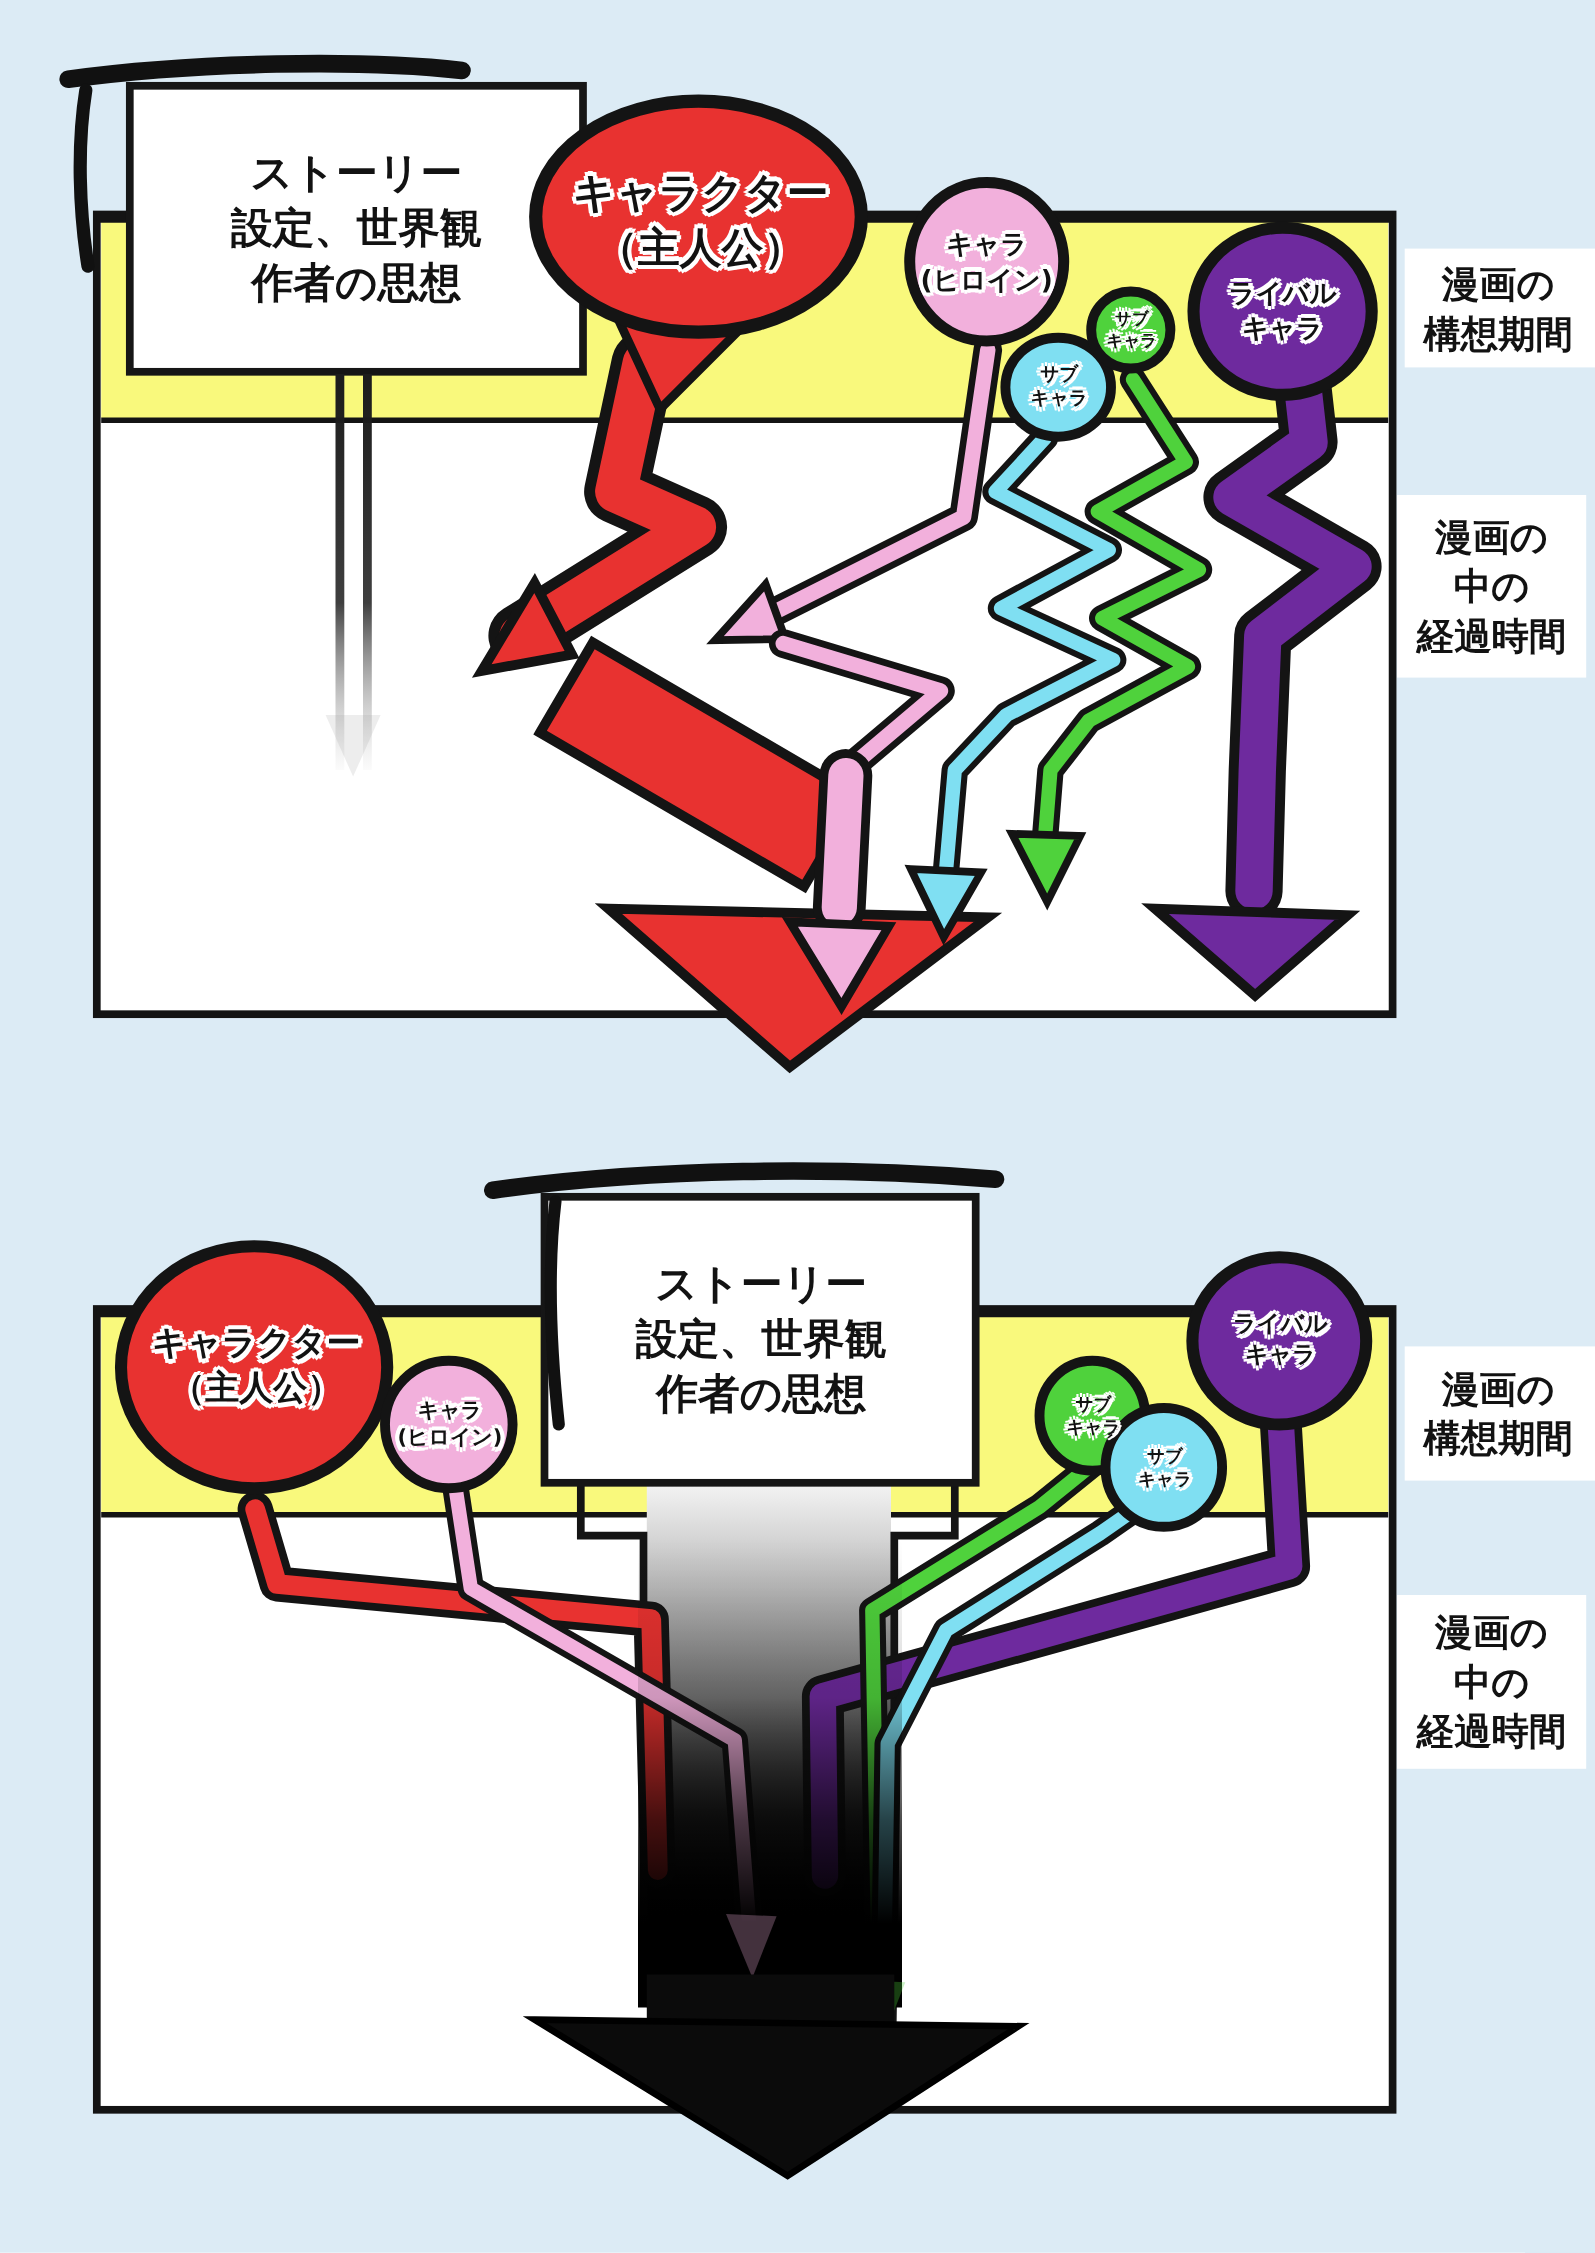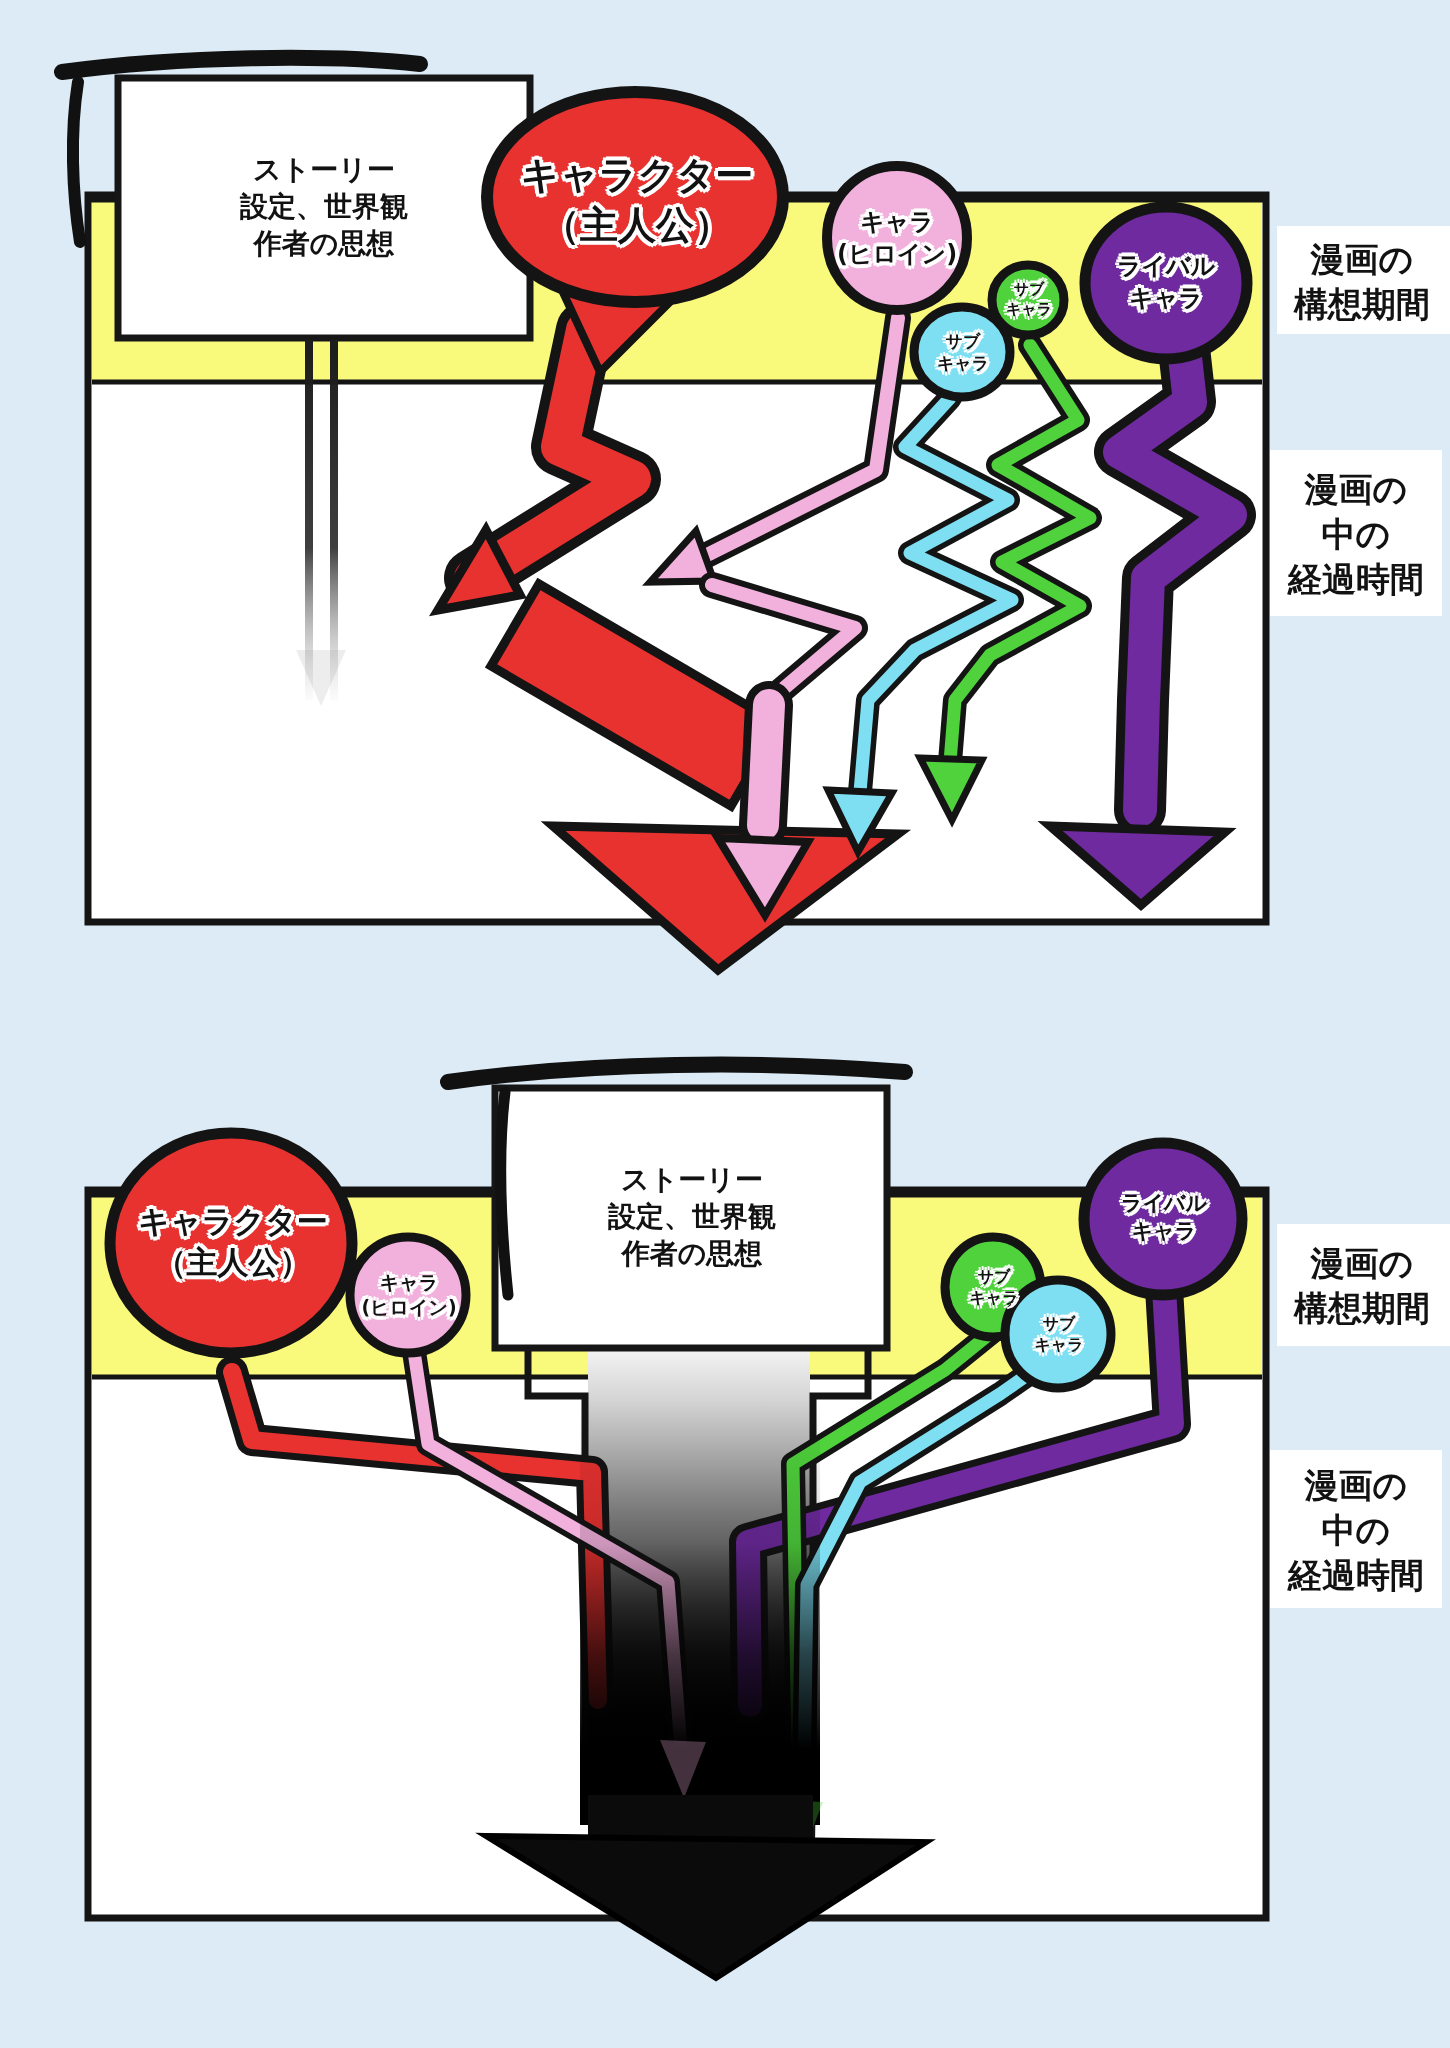--- a/index.html
+++ b/index.html
@@ -5,21 +5,21 @@
   html,body{margin:0;padding:0;}
   body{font-family:"DejaVu Sans","Liberation Sans",sans-serif;}
   #stage{position:relative;width:1450px;height:2048px;background:#dcebf5;overflow:hidden;}
   #art{position:absolute;left:0;top:0;}
   .txt{position:absolute;transform:translate(-50%,-50%);text-align:center;white-space:nowrap;color:#121212;font-weight:bold;}
   .txt div{line-height:1.32;}
   .outline div{
     text-shadow:-3px -3px 0 #fff,3px -3px 0 #fff,-3px 3px 0 #fff,3px 3px 0 #fff,
                 -4px 0 0 #fff,4px 0 0 #fff,0 -4px 0 #fff,0 4px 0 #fff;
   }
-  .fs38{font-size:38px;} .fs36{font-size:28px;} .fs34{font-size:34px;}
+  .fs38{font-size:38px;} .fs36{font-size:38px;} .fs34{font-size:34px;}
   .fs31{font-size:31px;} .fs24{font-size:24px;} .fs21{font-size:21px;}
   .fs19{font-size:19px;} .fs17{font-size:17px;} .fs16{font-size:16px;} .fs15{font-size:15px;}
 </style>
 </head>
 <body>
 
 <div id="stage">
 
 <svg id="art" width="1450" height="2048" viewBox="0 0 1450 2048" xmlns="http://www.w3.org/2000/svg">
   <defs>

